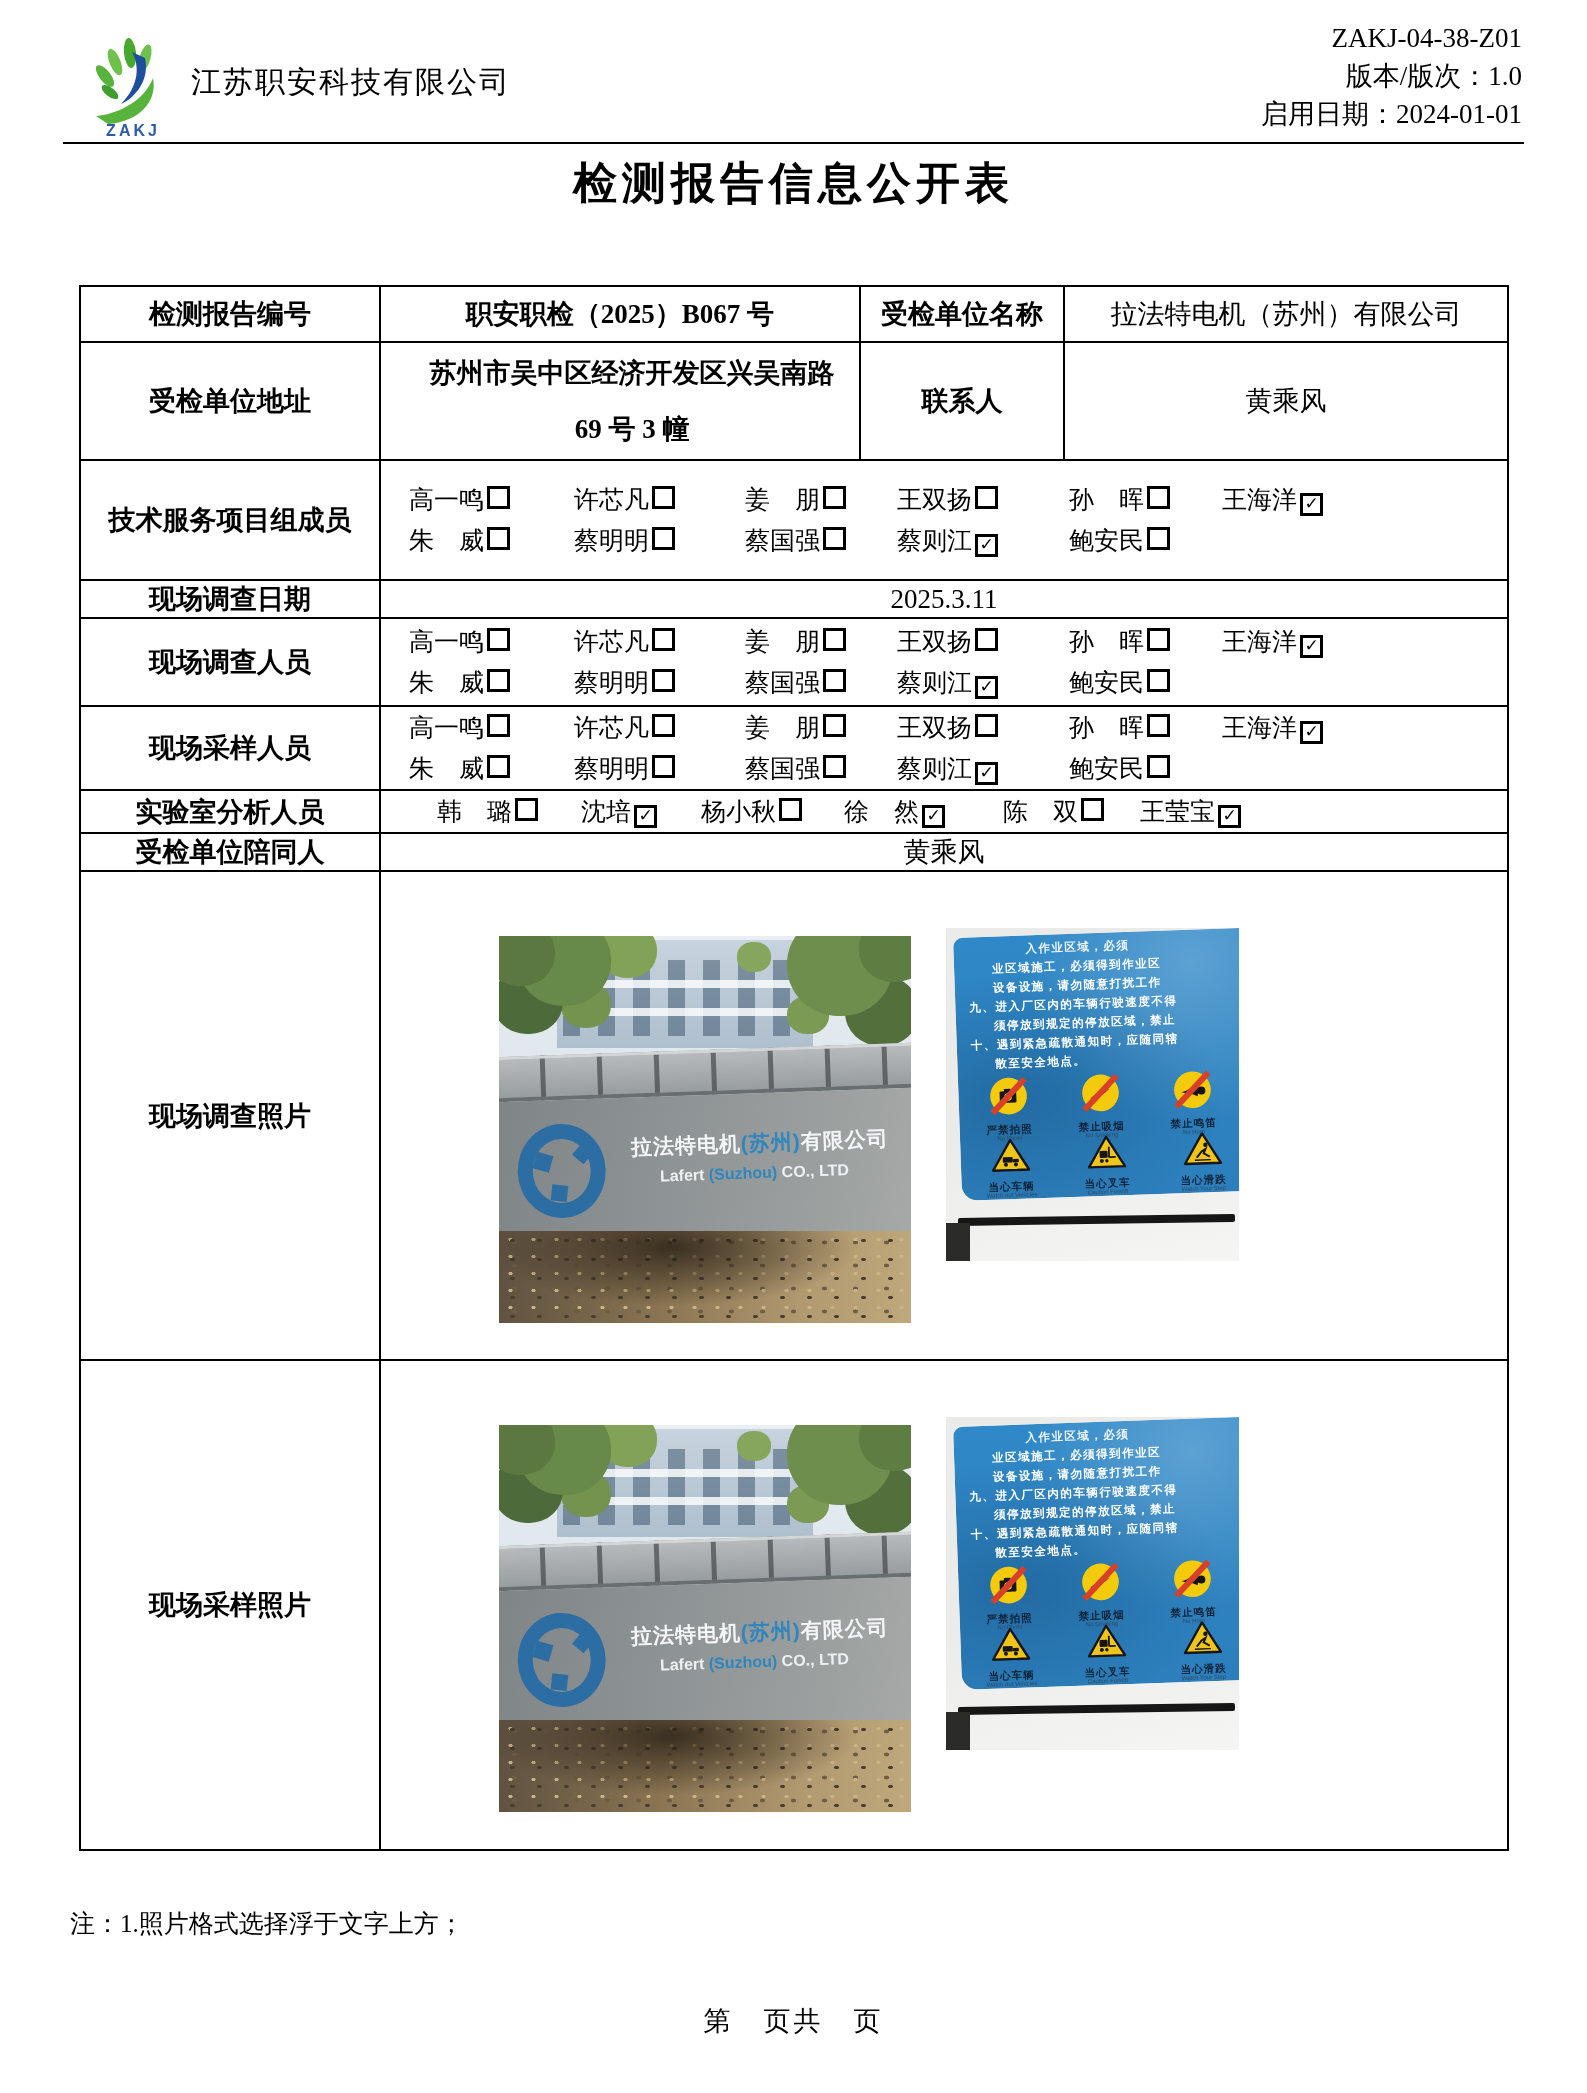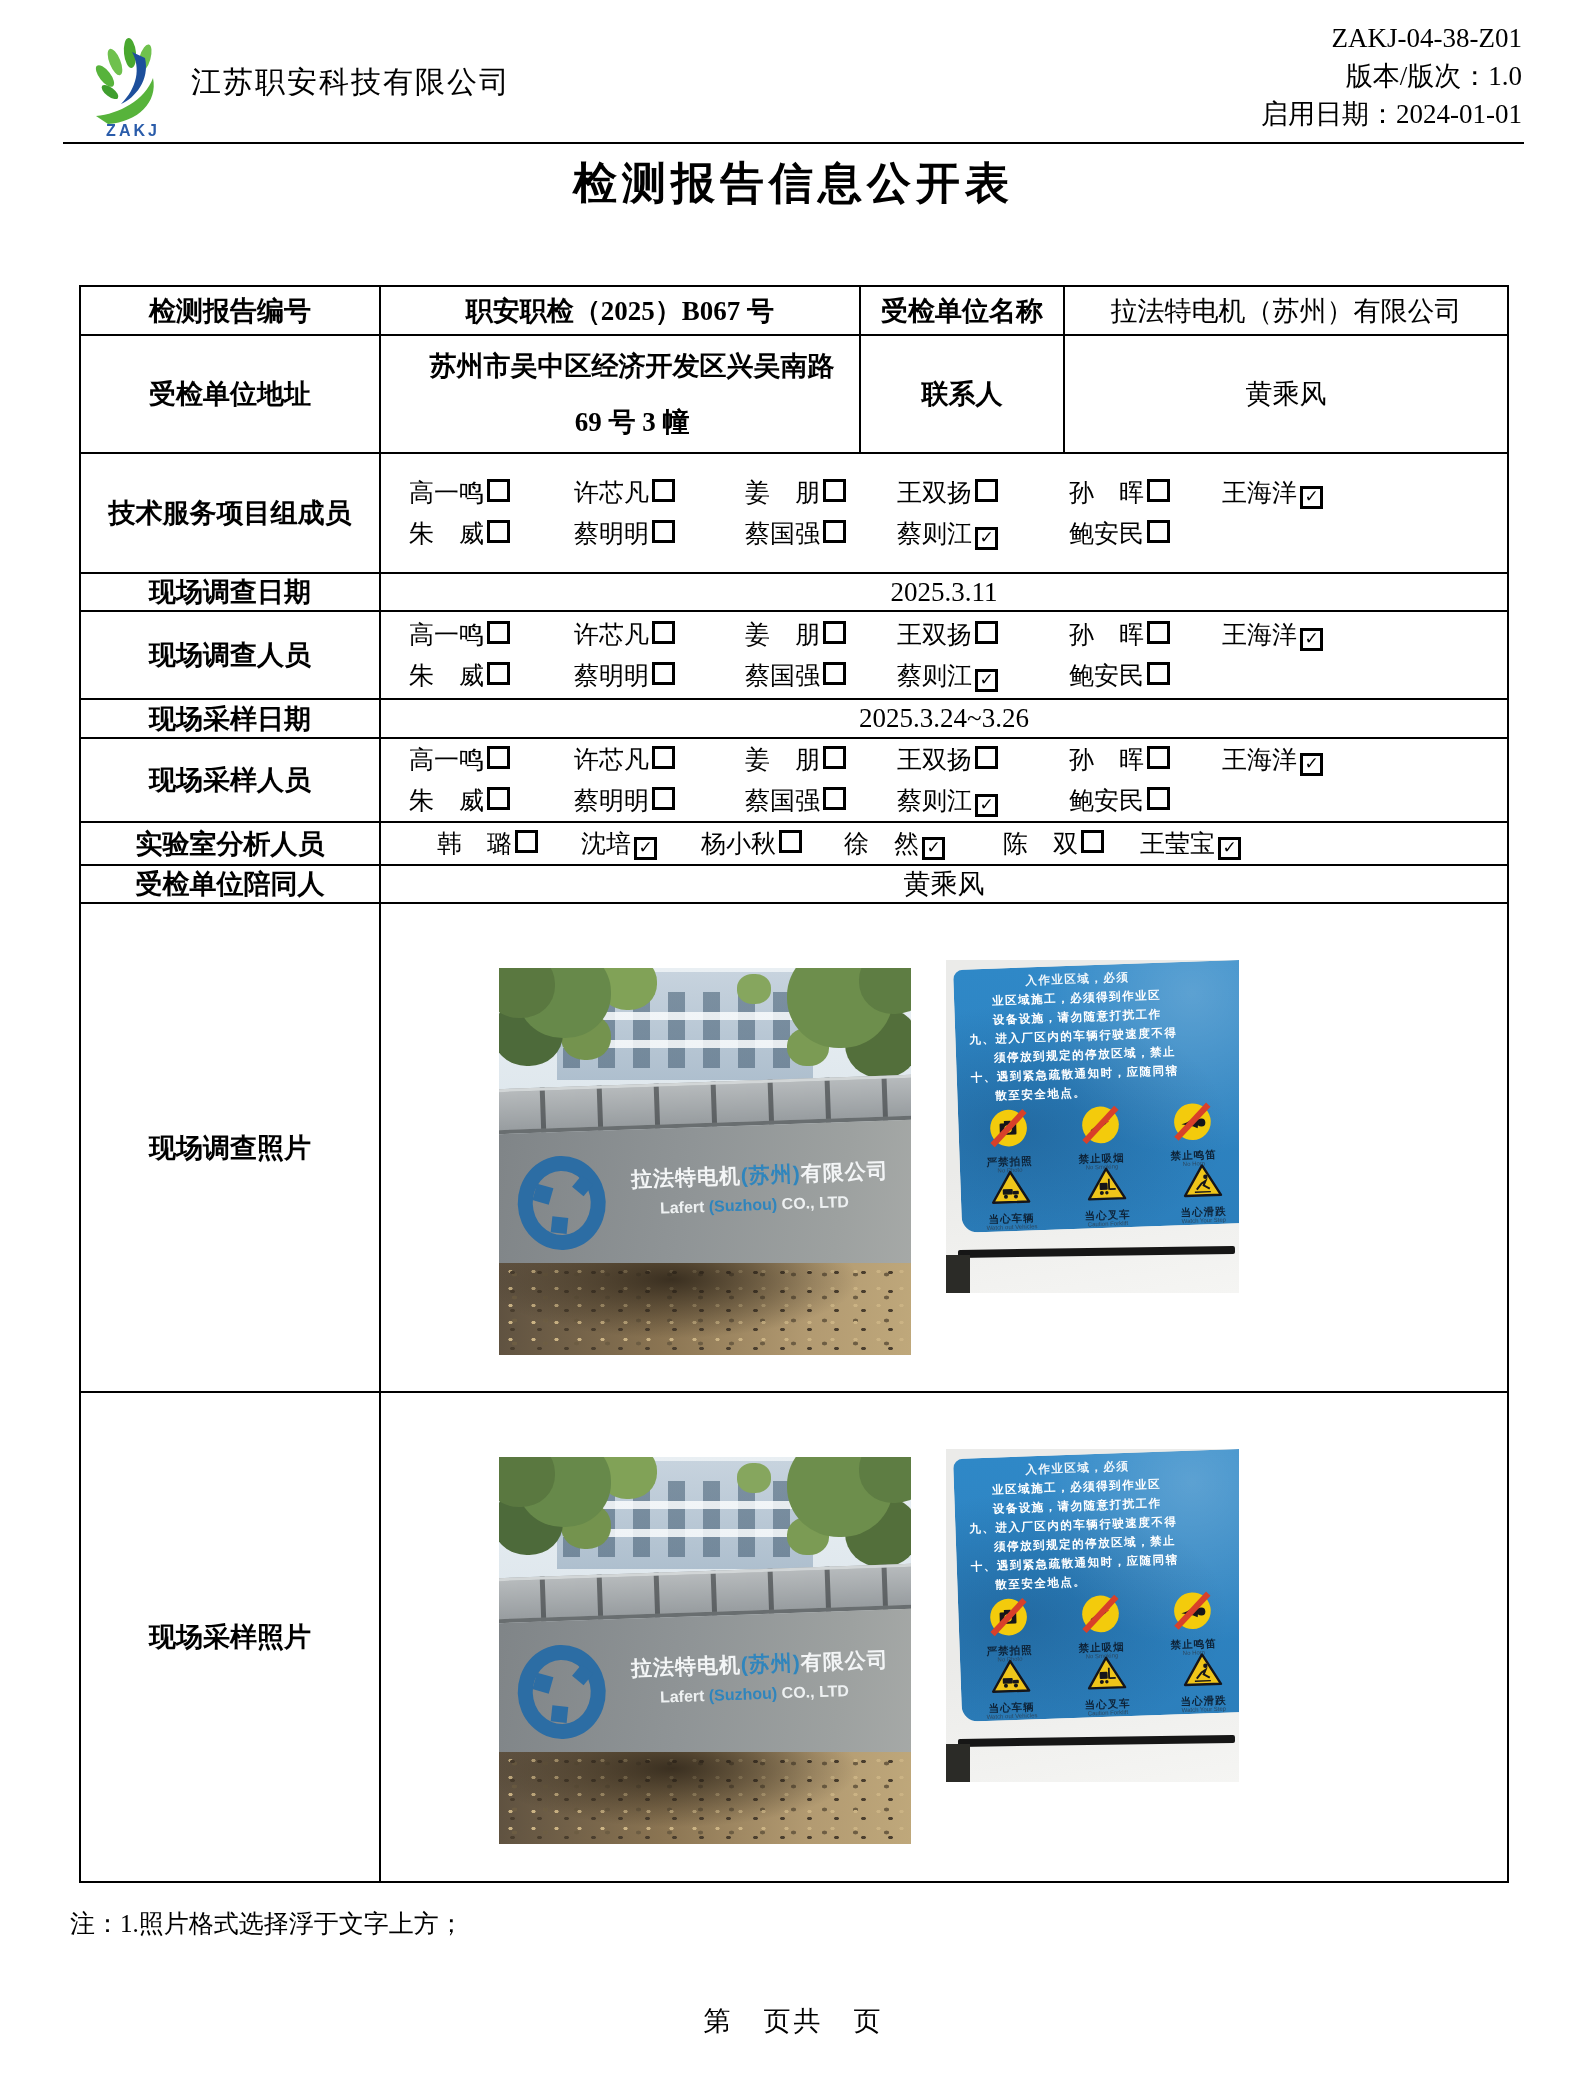--- a/index.html
+++ b/index.html
@@ -116,21 +116,21 @@
 
   <table class="doc">
     <colgroup>
         <col style="width:300px">
         <col style="width:480px">
         <col style="width:204px">
         <col style="width:444px">
       </colgroup>
 
     <tbody>
-        <tr style="height:49px">
+        <tr style="height:56px">
       <td class="lbl">检测报告编号</td>
       <td class="valb">职安职检（2025）B067 号</td>
       <td class="lbl">受检单位名称</td>
       <td class="val">拉法特电机（苏州）有限公司</td>
     </tr>
 
     <tr style="height:118px">
       <td class="lbl">受检单位地址</td>
       <td class="valb addr">
         <div>苏州市吴中区经济开发区兴吴南路</div>
@@ -180,24 +180,20 @@
         <div class="nline">
           <span class="ni"><span>朱　威</span><span class="box"></span></span>
           <span class="ni"><span>蔡明明</span><span class="box"></span></span>
           <span class="ni"><span>蔡国强</span><span class="box"></span></span>
           <span class="ni"><span>蔡则江</span><span class="box">✓</span></span>
           <span class="ni"><span>鲍安民</span><span class="box"></span></span>
         </div>
       </td>
     </tr>
 
-    <tr style="height:39px">
-      <td class="lbl">现场采样日期</td>
-      <td class="val" colspan="3">2025.3.24~3.26</td>
-    </tr>
 
     <tr style="height:81px">
       <td class="lbl">现场采样人员</td>
       <td class="names" colspan="3">
         <div class="nline">
           <span class="ni"><span>高一鸣</span><span class="box"></span></span>
           <span class="ni"><span>许芯凡</span><span class="box"></span></span>
           <span class="ni"><span>姜　朋</span><span class="box"></span></span>
           <span class="ni"><span>王双扬</span><span class="box"></span></span>
           <span class="ni"><span>孙　晖</span><span class="box"></span></span>

